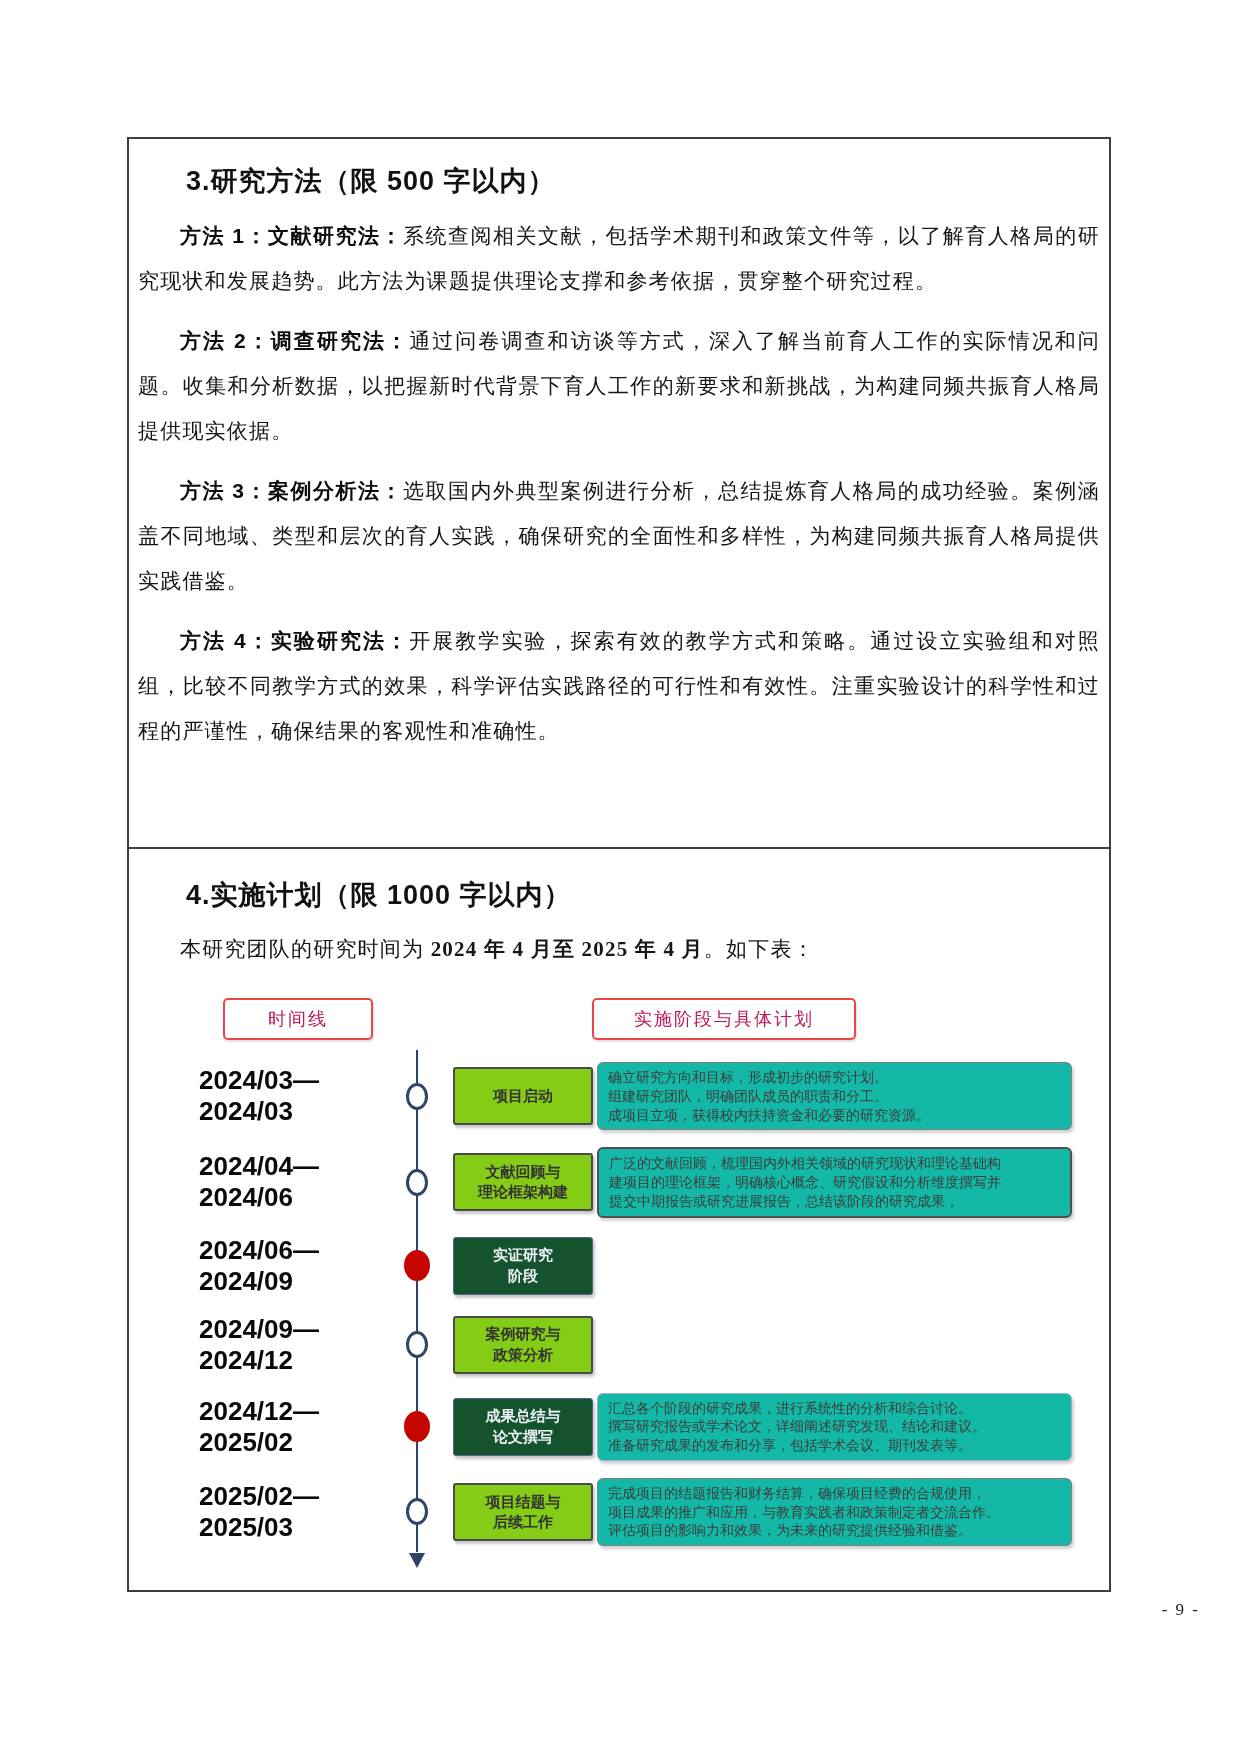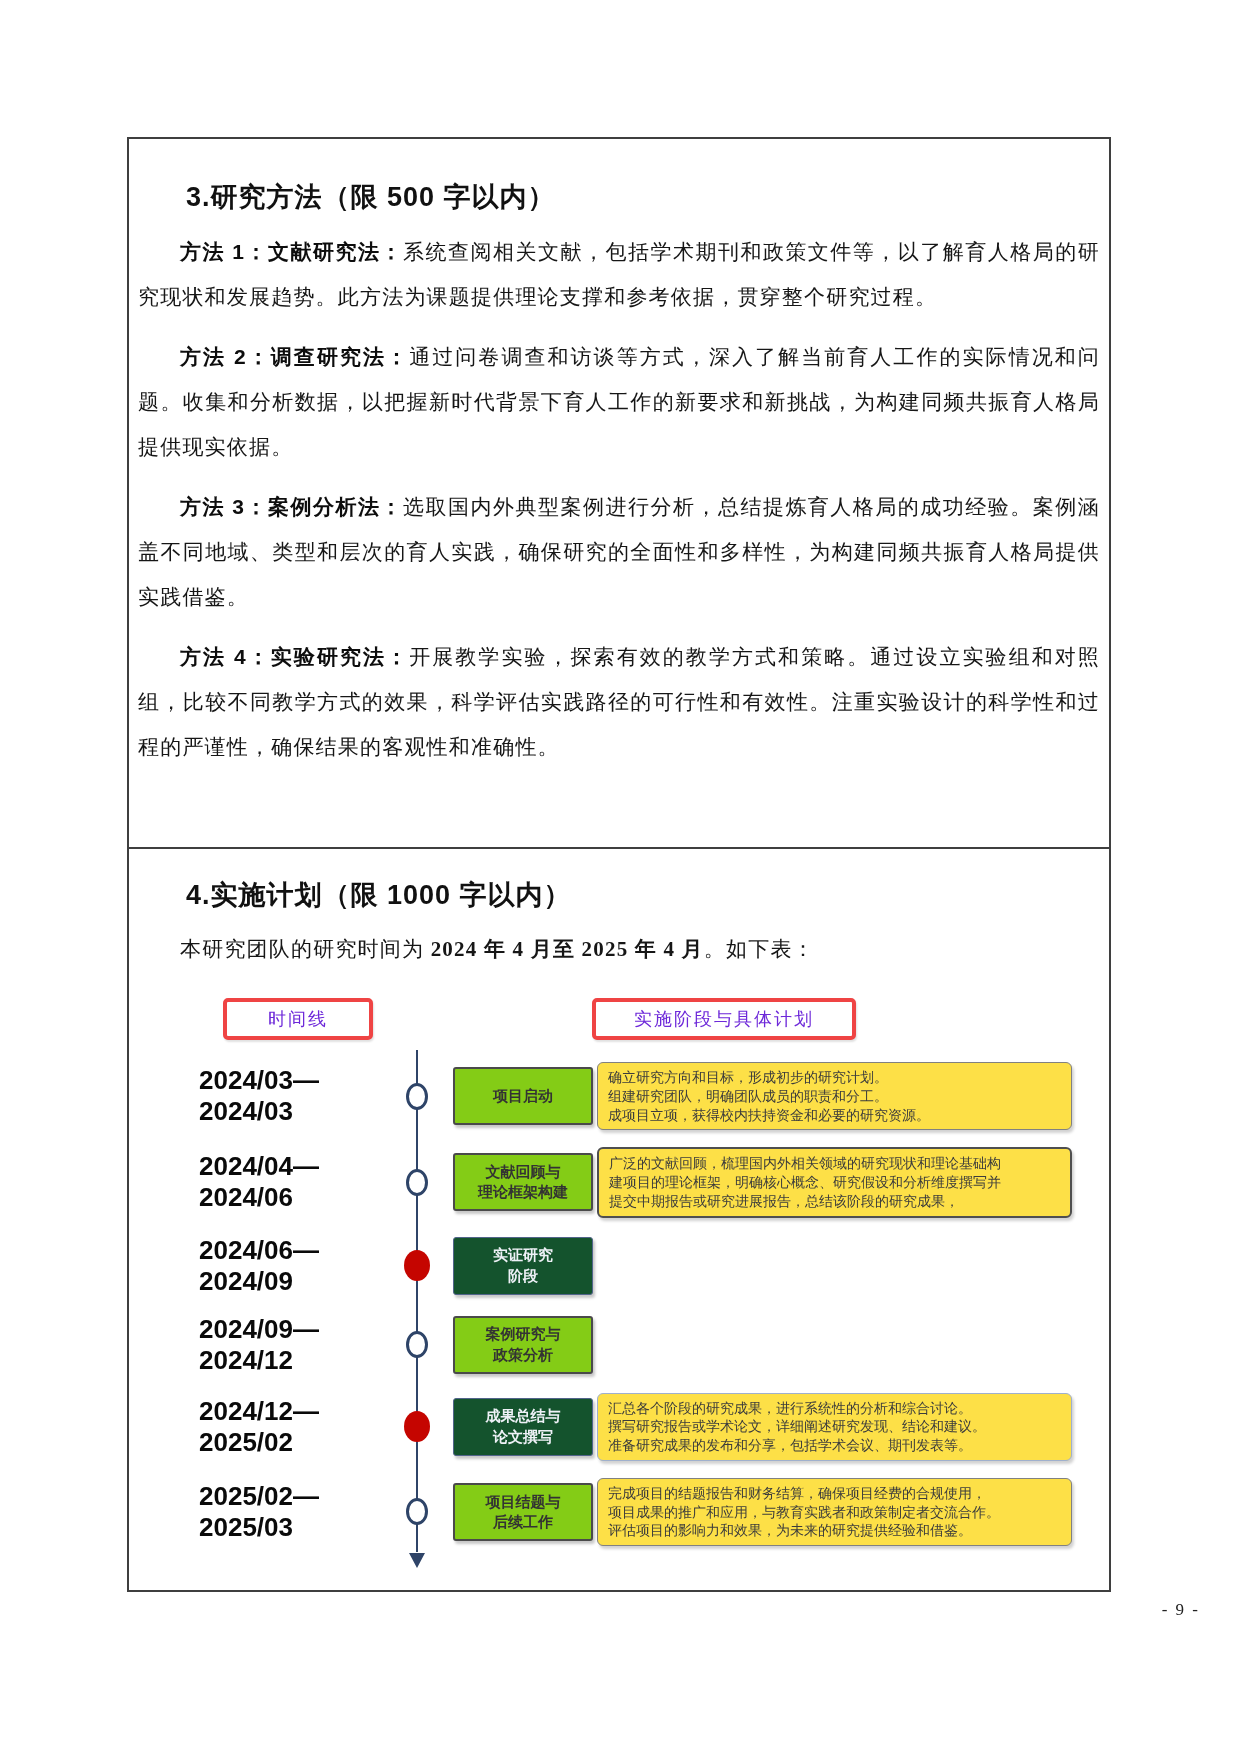--- a/index.html
+++ b/index.html
@@ -5,21 +5,21 @@
   html,body{margin:0;padding:0;}
   body{
     width:1240px;height:1753px;background:#ffffff;position:relative;
     font-family:"Liberation Serif","DejaVu Serif",serif;color:#1a1a1a;
   }
   .doc-table{
     position:absolute;left:127px;top:137px;width:984px;height:1455px;
     border:2px solid #3f3f3f;box-sizing:border-box;background:#fff;
   }
   .cell{box-sizing:border-box;padding:0 9px;}
-  .cell-3{padding-top:30px;height:708px;}
+  .cell-3{padding-top:14px;height:708px;}
   .cell-4{border-top:2px solid #3f3f3f;padding-top:18px;}
   .sec-title{
     font-family:"Liberation Sans","DejaVu Sans",sans-serif;
     font-size:27px;font-weight:bold;color:#111;
     margin:10px 0 14px 48px;letter-spacing:1px;
   }
   .para{
     font-size:21px;line-height:45px;text-align:justify;
     text-indent:2em;margin:8px 0 14px 0;letter-spacing:1.2px;color:#161616;
   }
@@ -27,23 +27,23 @@
     font-family:"Liberation Sans","DejaVu Sans",sans-serif;
     font-weight:bold;color:#0d0d0d;
   }
   
   .timeline{
     margin:26px 0 0 3px;width:931px;
     font-family:"Liberation Sans","DejaVu Sans",sans-serif;
   }
   .tl-headers{display:flex;margin-bottom:22px;}
   .tl-header-box{
-    box-sizing:border-box;height:42px;border:4px solid #ef4444;border-radius:5px;
+    box-sizing:border-box;height:42px;border:2px solid #ef4444;border-radius:5px;
     display:flex;align-items:center;justify-content:center;
-    font-size:18px;color:#6d28d9;letter-spacing:2px;background:#fff;
+    font-size:18px;color:#be185d;letter-spacing:2px;background:#fff;
     box-shadow:1px 2px 2px rgba(0,0,0,0.12);
   }
   .tl-header-left{margin-left:82px;width:150px;}
   .tl-header-right{margin-left:219px;width:264px;}
   .tl-body{position:relative;}
   .tl-line{
     position:absolute;left:275px;top:-12px;bottom:-6px;width:2px;
     background:#2f4468;
   }
   .tl-arrow{
@@ -68,21 +68,21 @@
   .tl-stage{
     box-sizing:border-box;margin-left:10px;width:140px;min-height:58px;
     display:flex;align-items:center;justify-content:center;text-align:center;
     font-size:15px;font-weight:bold;line-height:1.35;white-space:pre-line;
     border-radius:3px;box-shadow:2px 3px 3px rgba(0,0,0,0.22);z-index:1;
   }
   .stage-light{background:#84cc16;border:2px solid #4a4a4a;color:#333333;}
   .stage-dark{background:#14532d;border:1px solid #51648a;color:#eef1f7;}
   .tl-desc{
     box-sizing:border-box;flex:1;margin-left:4px;min-height:58px;
-    padding:5px 10px;border-radius:6px;background:#fde047;
+    padding:5px 10px;border-radius:6px;background:#14b8a6;
     font-size:14px;line-height:1.34;color:#3c3c3c;white-space:pre-line;
     box-shadow:2px 3px 3px rgba(0,0,0,0.18);display:flex;flex-direction:column;justify-content:center;
   }
   .d-gray{border:1.5px solid #818181;}
   .d-dark{border:2px solid #4f4f4f;}
   .d-blue{border:1.5px solid #9fb0cd;}
   .page-number{
     position:absolute;right:40px;top:1600px;font-size:17px;color:#222;
     letter-spacing:2px;
   }

